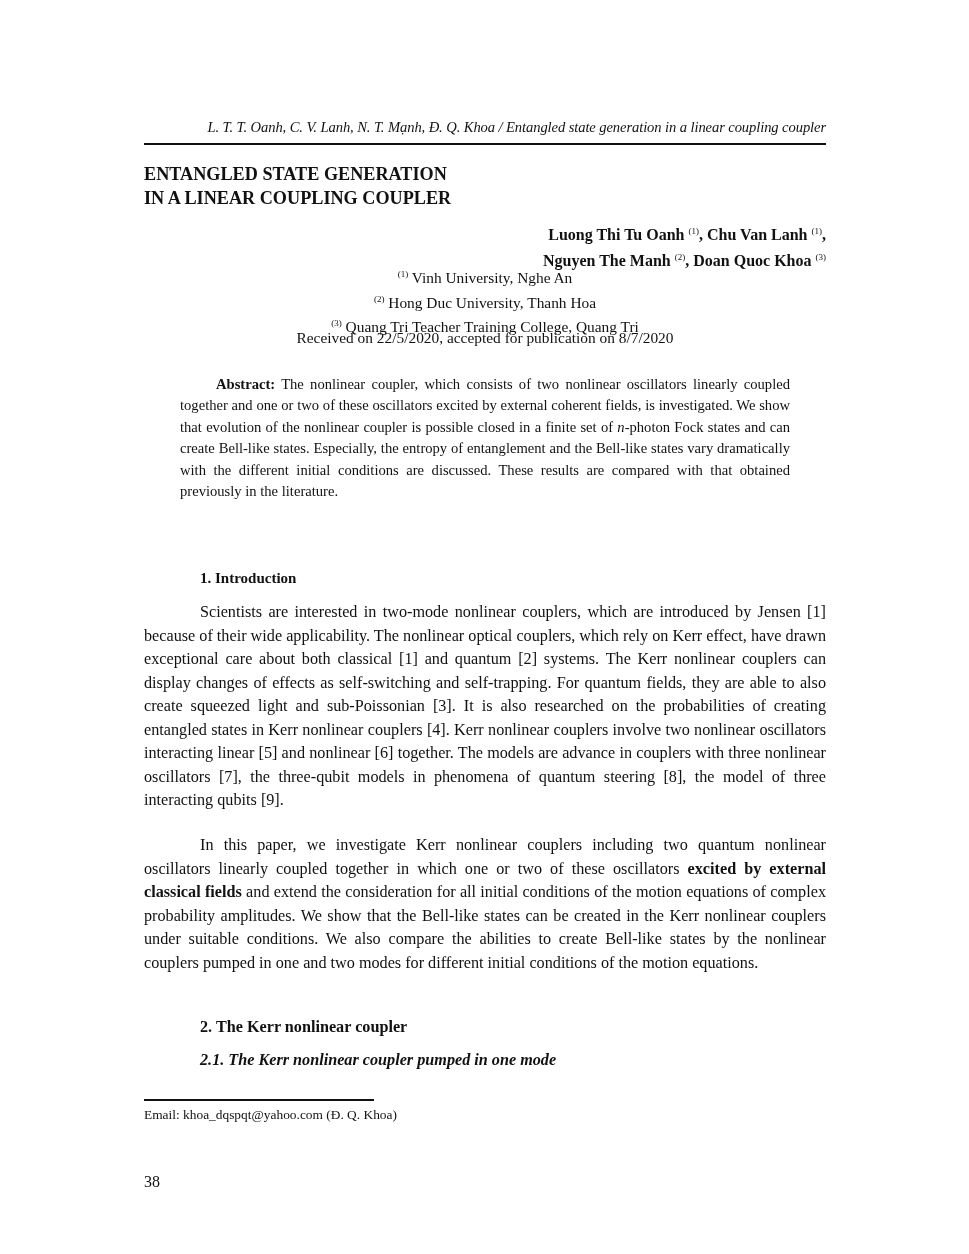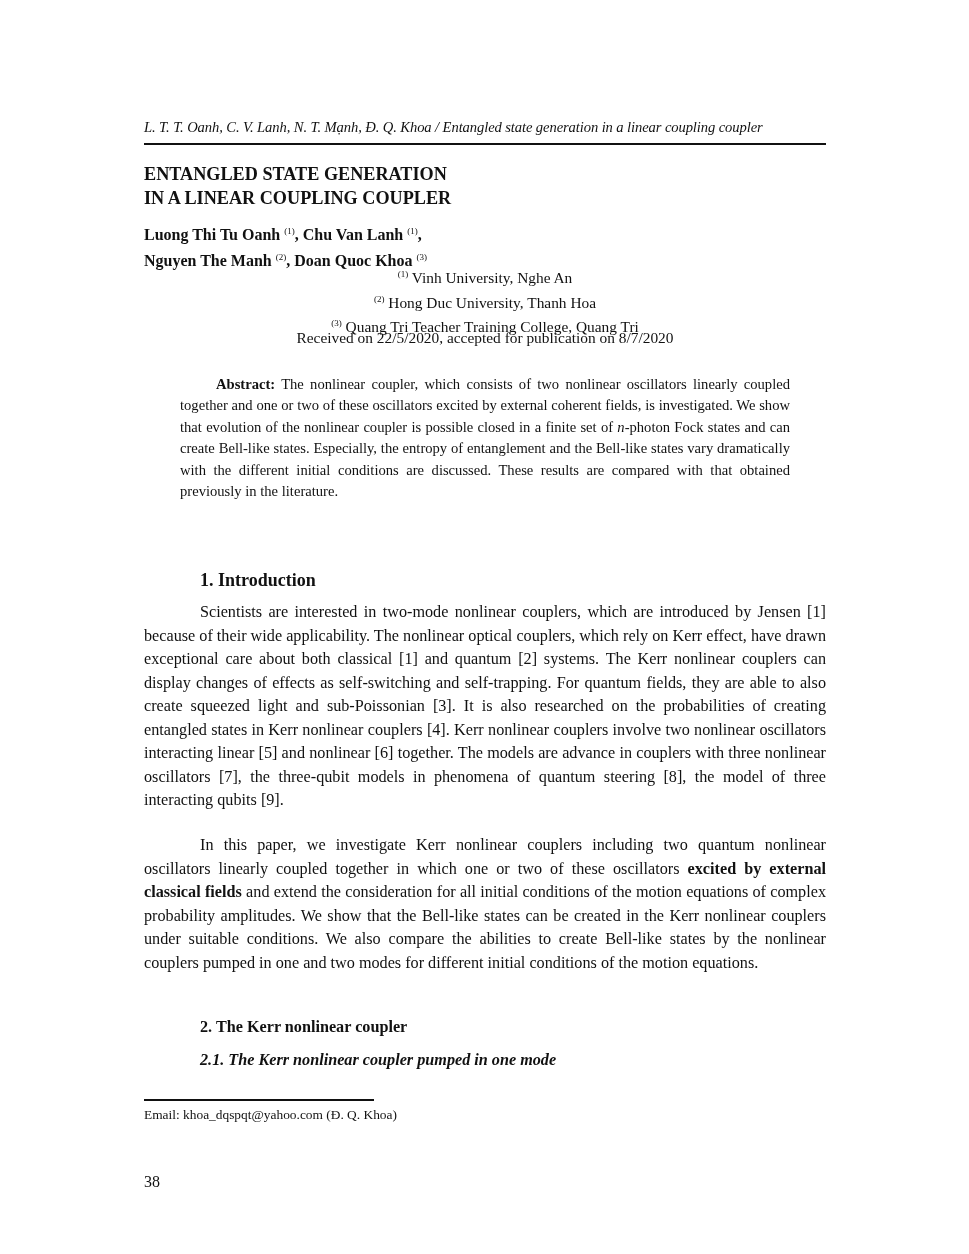--- a/index.html
+++ b/index.html
@@ -1,37 +1,37 @@
 <!DOCTYPE html>
 <html><head>
 <meta charset="utf-8">
 <style>
   html, body { margin: 0; padding: 0; background: #ffffff; }
   body { width: 969px; height: 1254px; position: relative; overflow: hidden;
          font-family: "Liberation Serif", "DejaVu Serif", serif; color: #111; }
   .page { position: absolute; left: 0; top: 0; width: 969px; height: 1254px; }
   .running-head { position: absolute; left: 144px; top: 119px; width: 682px;
-                  font-style: italic; font-size: 14.6px; letter-spacing: -0.1px; }
+                  font-style: italic; font-size: 14.6px; text-align: right; letter-spacing: -0.1px; }
   .head-rule { position: absolute; left: 144px; top: 143px; width: 682px; height: 2px; background: #111; }
   .title { position: absolute; left: 144px; top: 162px; width: 682px; text-align: left;
            font-weight: bold; font-size: 18.2px; line-height: 24px; }
-  .authors { position: absolute; left: 144px; top: 220px; width: 682px; text-align: left;
+  .authors { position: absolute; left: 144px; top: 220px; width: 682px; text-align: right;
              font-weight: bold; font-size: 16px; line-height: 22px; }
   .authors sup, .affil sup { font-size: 9px; font-weight: normal; vertical-align: 6px; }
   .affil { position: absolute; left: 144px; top: 264px; width: 682px; text-align: center;
            font-size: 15.4px; line-height: 21.5px; }
   .received { position: absolute; left: 144px; top: 329px; width: 682px; text-align: center;
               font-size: 15.4px; }
   .abstract { position: absolute; left: 180px; top: 374px; width: 610px; font-size: 14.6px;
               line-height: 21.4px; text-align: justify; text-indent: 36px; }
   .keywords { position: absolute; left: 180px; top: 523px; width: 610px; font-size: 14.6px;
               text-indent: 36px; }
   .b { font-weight: bold; }
   .it { font-style: italic; }
-  .h1 { position: absolute; left: 200px; top: 570px; font-weight: bold; font-size: 18px; }
+  .h1 { position: absolute; left: 200px; top: 570px; font-weight: bold; font-size: 15px; }
   .body-p { position: absolute; left: 144px; width: 682px; font-size: 16.2px; line-height: 23.5px;
             text-align: justify; text-indent: 56px; }
   .p1 { top: 601px; }
   .p2 { top: 834px; }
   .h2 { position: absolute; left: 200px; top: 1018px; font-weight: bold; font-size: 16.2px; }
   .h3 { position: absolute; left: 200px; top: 1051px; font-weight: bold; font-style: italic; font-size: 16.2px; }
   .fn-rule { position: absolute; left: 144px; top: 1099px; width: 230px; height: 2px; background: #111; }
   .footnote { position: absolute; left: 144px; top: 1107px; font-size: 13.4px; }
   .page-number { position: absolute; left: 144px; top: 1173px; font-size: 16px; }
 </style>

